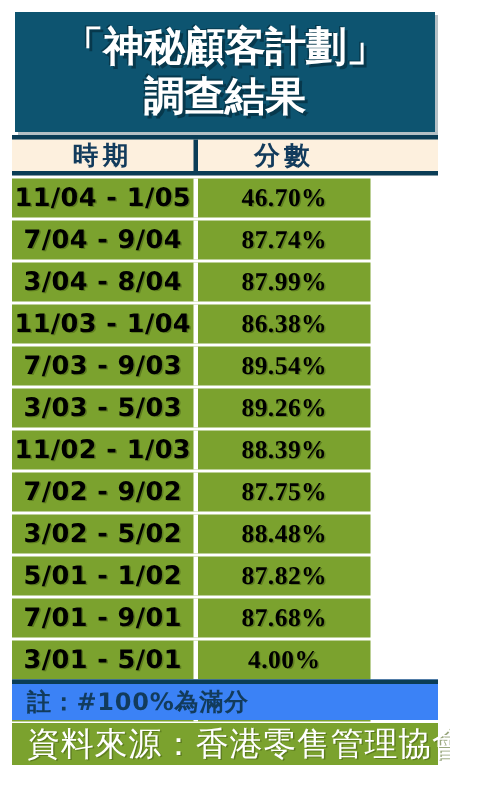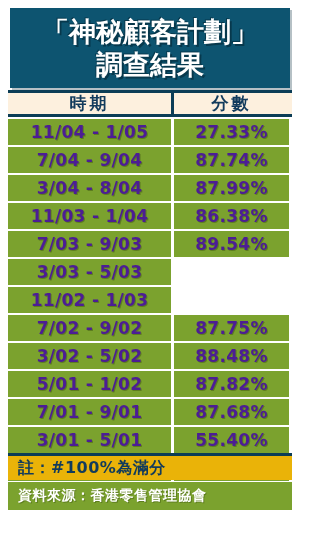--- a/index.html
+++ b/index.html
@@ -61,22 +61,22 @@
     box-sizing: border-box;
   }
   .cell {
     box-sizing: border-box;
     display: flex;
     align-items: center;
     justify-content: center;
     white-space: nowrap;
     overflow: hidden;
   }
-  .col-period { width: 166px; }
-  .col-score  { width: 115px; }
+  .col-period { width: 124px; }
+  .col-score  { width: 115px; font-family: Liberation Serif, serif; }
 
   
   .row-header {
     height: 27px;
     background: #fdf0de;
     border-top: 3px solid #0b3d56;
     border-bottom: 3px solid #0b3d56;
   }
   .row-header .cell {
     color: #123b5c;
@@ -91,38 +91,38 @@
 
   
   .row-data {
     height: 26px;
     margin-top: 2px;
     background: transparent;
   }
   .row-data .cell {
     height: 26px;
     background: #7ba22e;
-    color: #4c1d95;
+    color: #000000;
     font-size: 17px;
     font-weight: bold;
     letter-spacing: 0.3px;
     text-shadow: 1px 1px 0 rgba(70,95,20,0.55);
   }
   .row-data .col-period { border-right: 3px solid #ffffff; }
 
   
   .footer {
     position: absolute;
     left: 8px;
     top: 453px;
     width: 284px;
   }
   .note-row {
     height: 27px;
-    background: #eab308;
+    background: #3b82f6;
     border-top: 3px solid #0b3d56;
     display: flex;
     align-items: center;
     padding-left: 10px;
     box-sizing: border-box;
   }
   .note-row .note-text {
     color: #123b5c;
     font-size: 16px;
     font-weight: bold;
@@ -133,22 +133,22 @@
     height: 28px;
     margin-top: 2px;
     background: #7ba22e;
     display: flex;
     align-items: center;
     padding-left: 10px;
     box-sizing: border-box;
   }
   .source-row .source-text {
     color: #ffffff;
-    font-size: 14px;
-    font-weight: bold;
+    font-size: 22px;
+    font-weight: normal;
     letter-spacing: 0.5px;
     white-space: nowrap;
     text-shadow: 1px 1px 0 rgba(70,95,20,0.55);
   }
 </style>
 </head>
 <body>
 
 <div class="infographic">
 
@@ -159,63 +159,65 @@
 
   <div class="table">
 
     <div class="row row-header">
       <div class="cell col-period">時期</div>
       <div class="cell col-score">分數</div>
     </div>
 
     <div class="row row-data">
       <div class="cell col-period">11/04 - 1/05</div>
-      <div class="cell col-score">27.33%</div>
+      <div class="cell col-score">46.70%</div>
     </div>
     <div class="row row-data">
       <div class="cell col-period">7/04 - 9/04</div>
       <div class="cell col-score">87.74%</div>
     </div>
     <div class="row row-data">
       <div class="cell col-period">3/04 - 8/04</div>
       <div class="cell col-score">87.99%</div>
     </div>
     <div class="row row-data">
       <div class="cell col-period">11/03 - 1/04</div>
       <div class="cell col-score">86.38%</div>
     </div>
     <div class="row row-data">
       <div class="cell col-period">7/03 - 9/03</div>
       <div class="cell col-score">89.54%</div>
     </div>
     <div class="row row-data">
       <div class="cell col-period">3/03 - 5/03</div>
+      <div class="cell col-score">89.26%</div>
     </div>
     <div class="row row-data">
       <div class="cell col-period">11/02 - 1/03</div>
+      <div class="cell col-score">88.39%</div>
     </div>
     <div class="row row-data">
       <div class="cell col-period">7/02 - 9/02</div>
       <div class="cell col-score">87.75%</div>
     </div>
     <div class="row row-data">
       <div class="cell col-period">3/02 - 5/02</div>
       <div class="cell col-score">88.48%</div>
     </div>
     <div class="row row-data">
       <div class="cell col-period">5/01 - 1/02</div>
       <div class="cell col-score">87.82%</div>
     </div>
     <div class="row row-data">
       <div class="cell col-period">7/01 - 9/01</div>
       <div class="cell col-score">87.68%</div>
     </div>
     <div class="row row-data">
       <div class="cell col-period">3/01 - 5/01</div>
-      <div class="cell col-score">55.40%</div>
+      <div class="cell col-score">4.00%</div>
     </div>
     <div class="row row-data">
       <div class="cell col-period">11/00 - 1/01</div>
       <div class="cell col-score">86.90%</div>
     </div>
 
   </div>
 
   <div class="footer">
     <div class="note-row">

